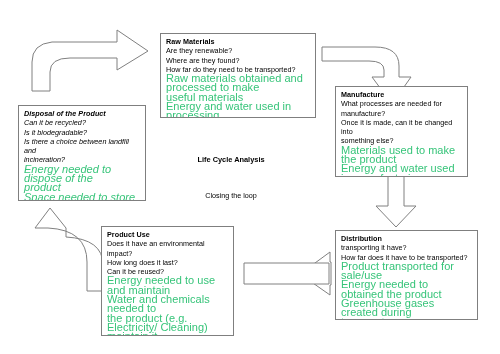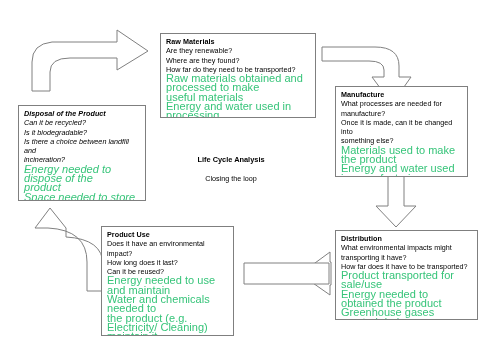--- a/index.html
+++ b/index.html
@@ -62,21 +62,21 @@
   #center-title {
     font-size: 7.4px;
     font-weight: bold;
     color: #000000;
     line-height: 10px;
   }
   #center-sub {
     font-size: 7.2px;
     color: #000000;
     line-height: 10px;
-    margin-top: 9px;
+    margin-top: 26px;
   }
   .arrow-shape {
     fill: #ffffff;
     stroke: #808080;
     stroke-width: 1;
     stroke-linejoin: miter;
   }
 </style>
 </head>
 <body>
@@ -113,21 +113,20 @@
     <div class="q-line">manufacture?</div>
     <div class="q-line">Once it is made, can it be changed into</div>
     <div class="q-line">something else?</div>
     <div class="g-line">Materials used to make the product</div>
     <div class="g-line">Energy and water used in manufacturing</div>
 
   </div>
 
   <div class="stage-box" style="left:335px; top:230px; width:143px; height:90px;">
     <div class="stage-title">Distribution</div>
-    <div class="q-line">What environmental impacts might</div>
     <div class="q-line">transporting it have?</div>
     <div class="q-line">How far does it have to be transported?</div>
     <div class="g-line">Product transported for sale/use</div>
     <div class="g-line">Energy needed to obtained the product</div>
     <div class="g-line">Greenhouse gases created during</div>
     <div class="g-line">transport</div>
   </div>
 
   <div class="stage-box" style="left:101px; top:226px; width:133px; height:110px;">
     <div class="stage-title">Product Use</div>

